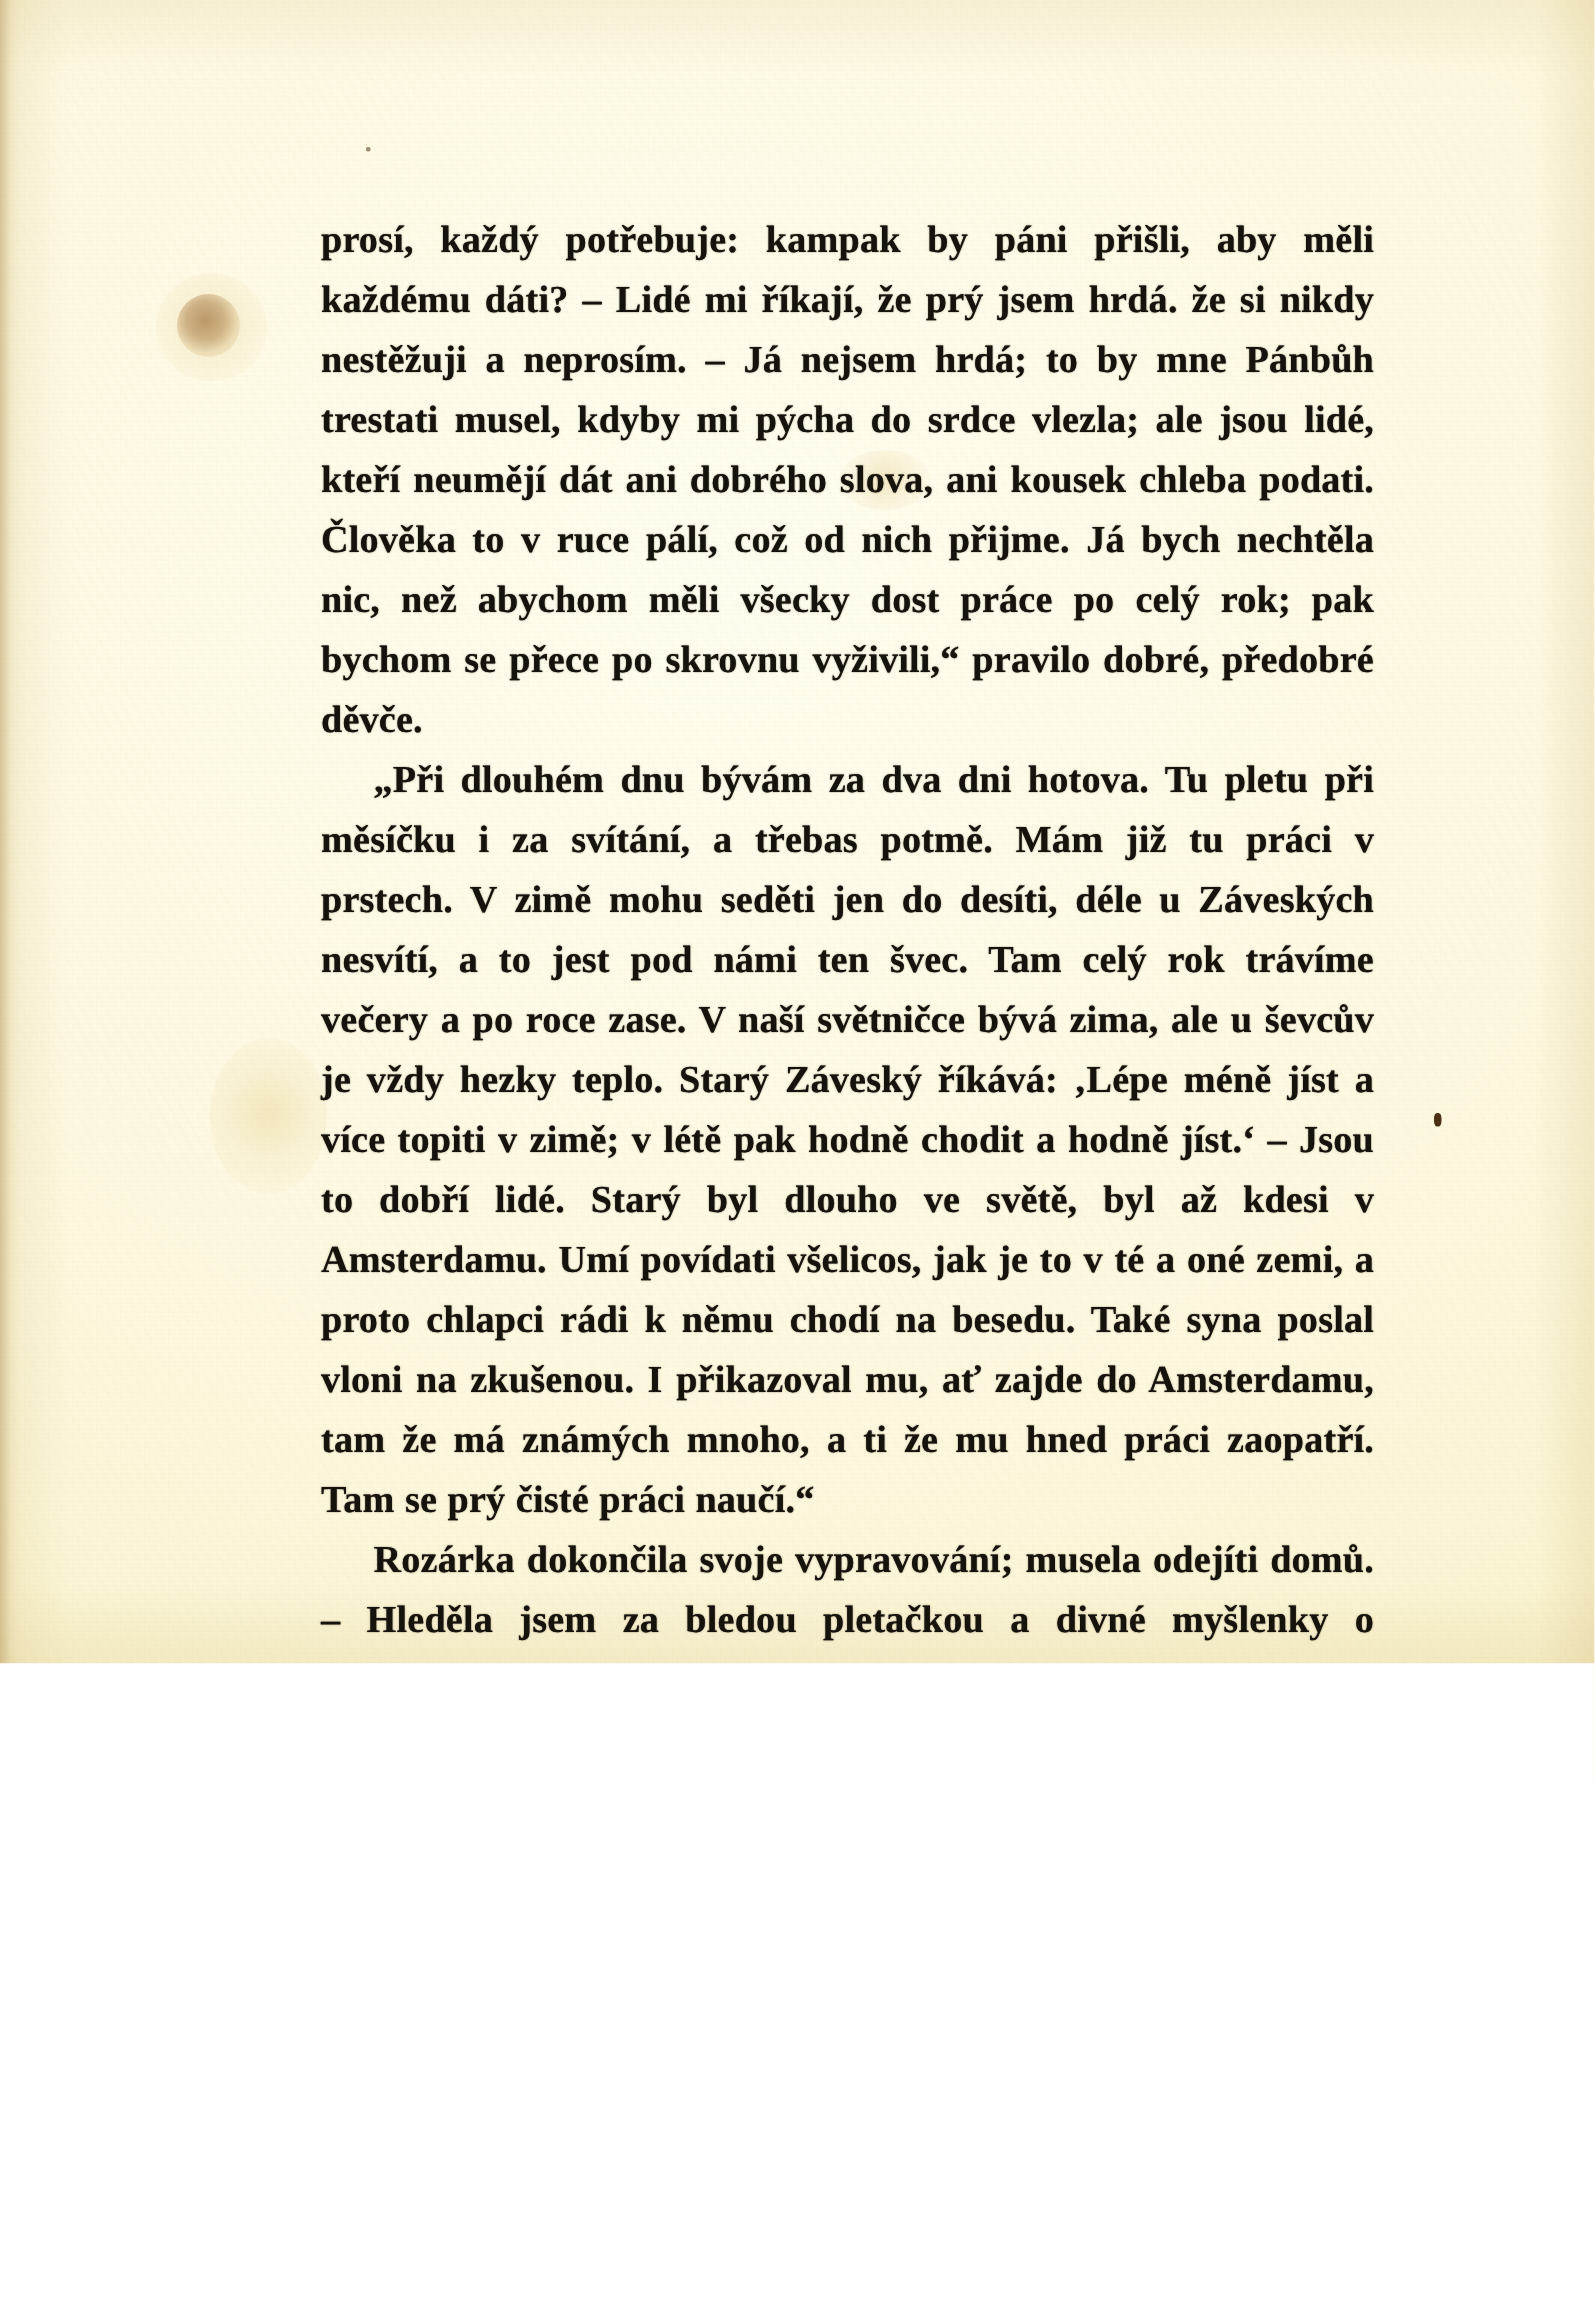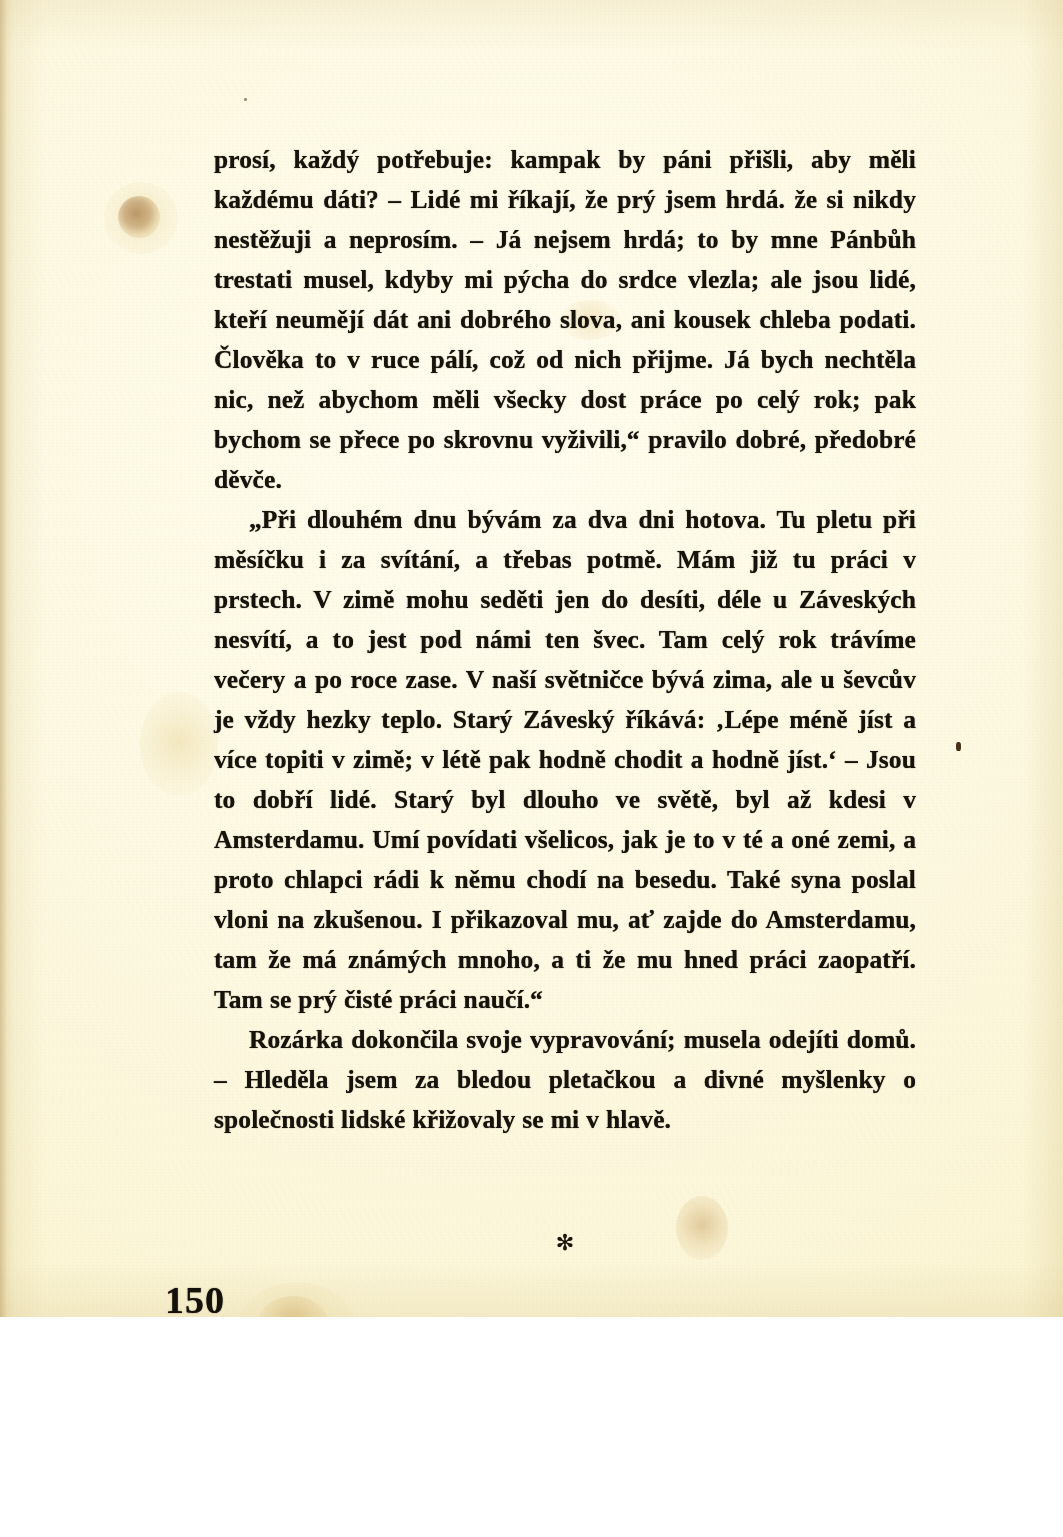--- a/index.html
+++ b/index.html
@@ -4,21 +4,21 @@
 <style>
   html, body {
     margin: 0;
     padding: 0;
     background: #ffffff;
   }
 
   #page {
     position: relative;
     width: 1063px;
-    height: 1317px;
+    height: 1109px;
     overflow: hidden;
     background: #fcf8de;
     font-family: "Liberation Serif", "DejaVu Serif", serif;
   }
 
   
   .paper-base {
     position: absolute;
     inset: 0;
     background:

